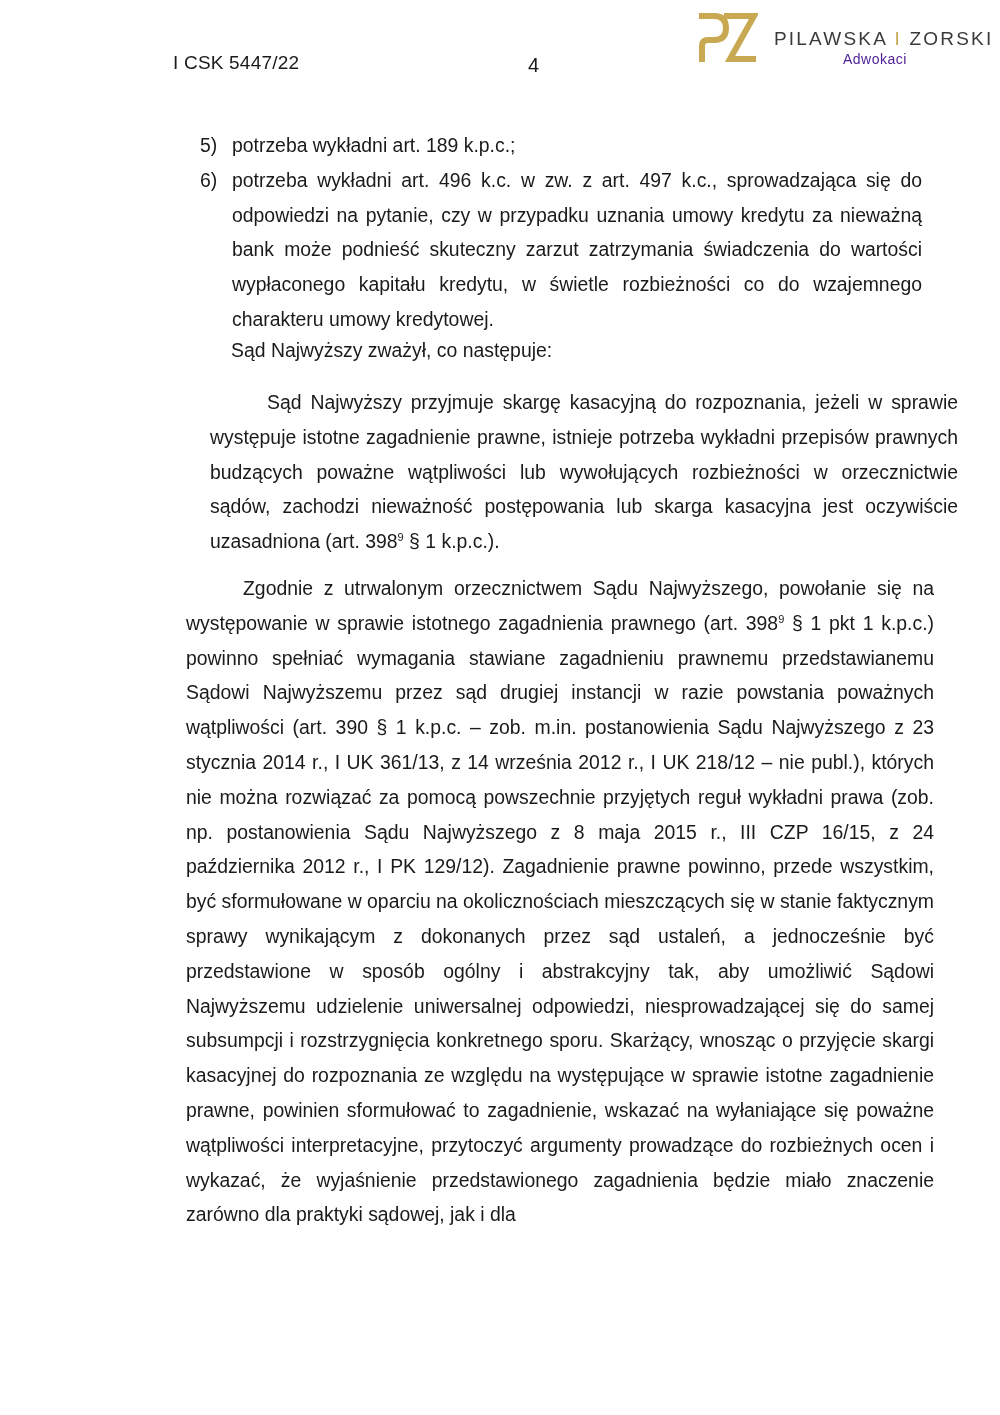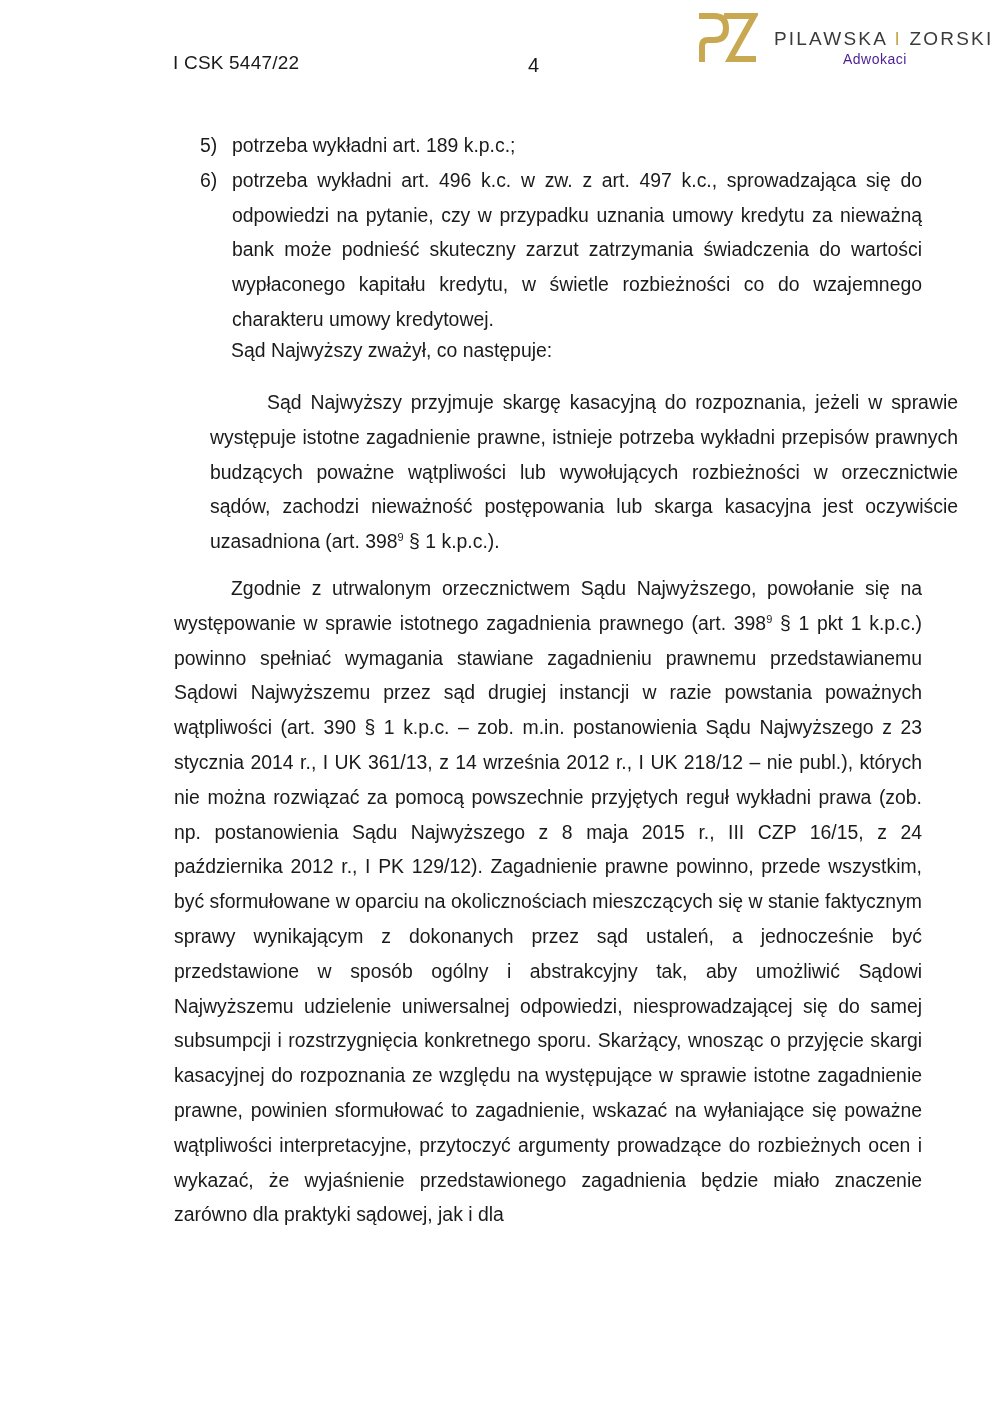--- a/index.html
+++ b/index.html
@@ -14,21 +14,21 @@
   .logo-name { position: absolute; left: 78px; top: 16px; font-size: 19px; letter-spacing: 2.2px; color: #3a3a3a; font-weight: 400; white-space: nowrap; }
   .logo-name .sep { color: #c8a850; }
   .logo-sub { position: absolute; left: 147px; top: 39px; font-size: 14px; color: #4c1d95; letter-spacing: 0.5px; }
 
   .text { position: absolute; font-size: 19.4px; line-height: 34.8px; text-align: justify; }
   .list { left: 200px; top: 128px; width: 722px; }
   .li { position: relative; padding-left: 32px; }
   .li .num { position: absolute; left: 0; top: 0; }
   .heading { position: absolute; left: 231px; top: 339px; font-size: 19.4px; font-weight: normal; }
   .p1 { left: 174px; top: 385px; width: 748px; margin-left: 36px; }
-  .p2 { left: 174px; top: 571px; width: 748px; }
+  .p2 { left: 186px; top: 571px; width: 748px; }
   .indent { text-indent: 57px; }
   sup { font-size: 11px; vertical-align: super; line-height: 0; }
 </style>
 </head>
 <body>
 
 <div class="case-no">I CSK 5447/22</div>
 <div class="page-num">4</div>
 
 <div class="logo">

